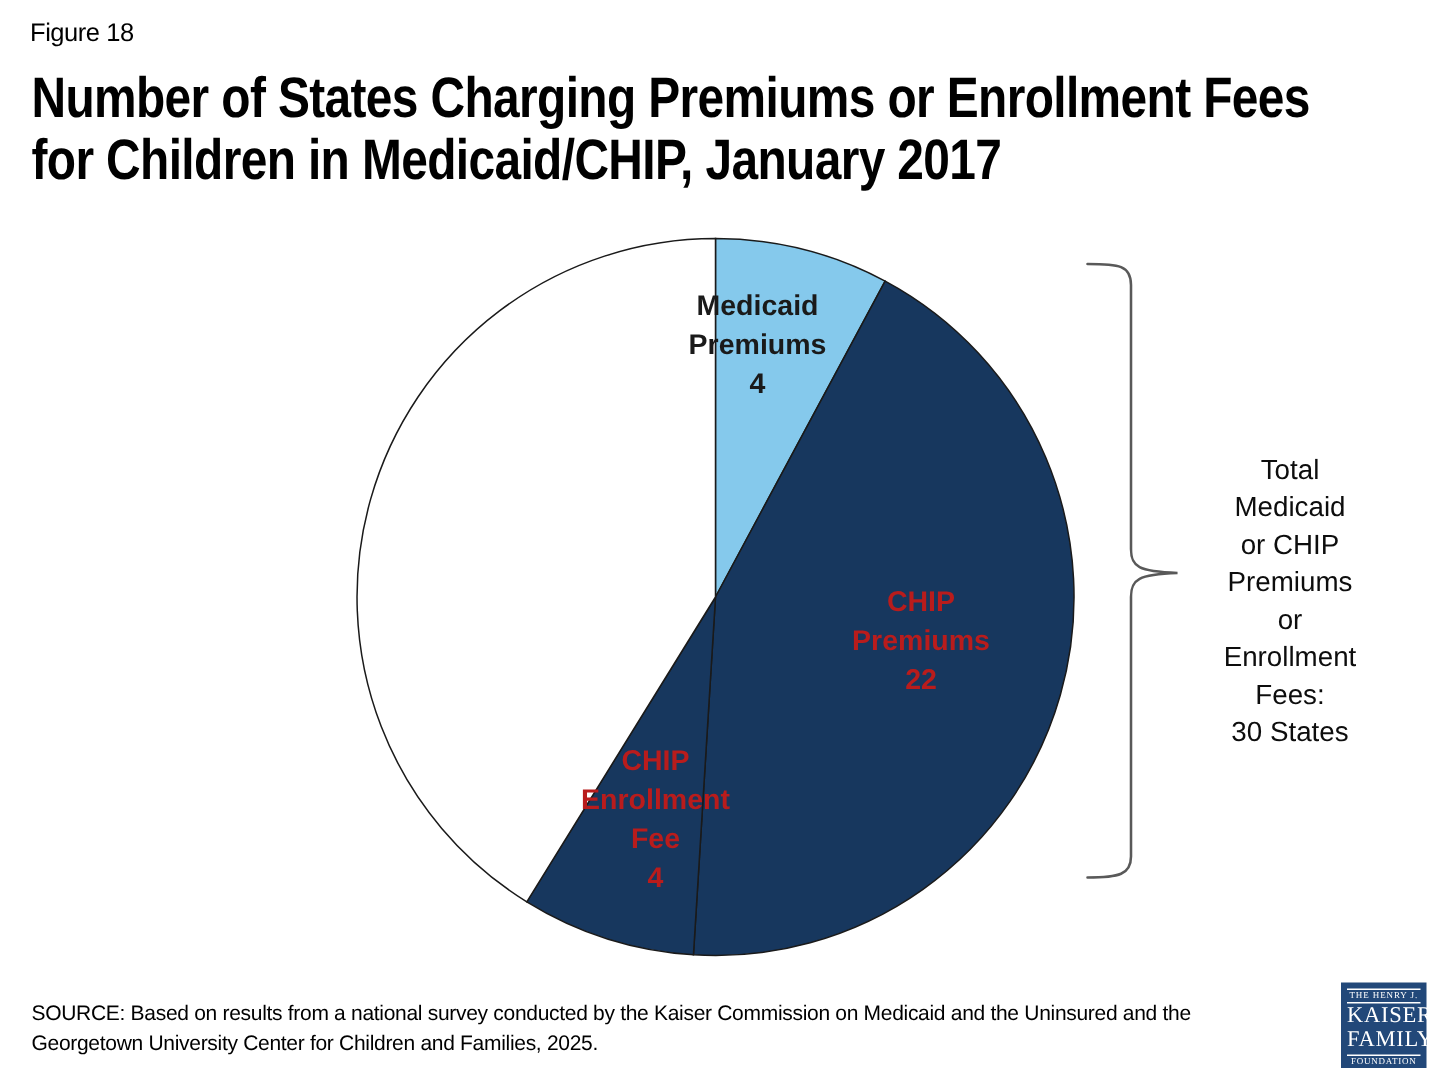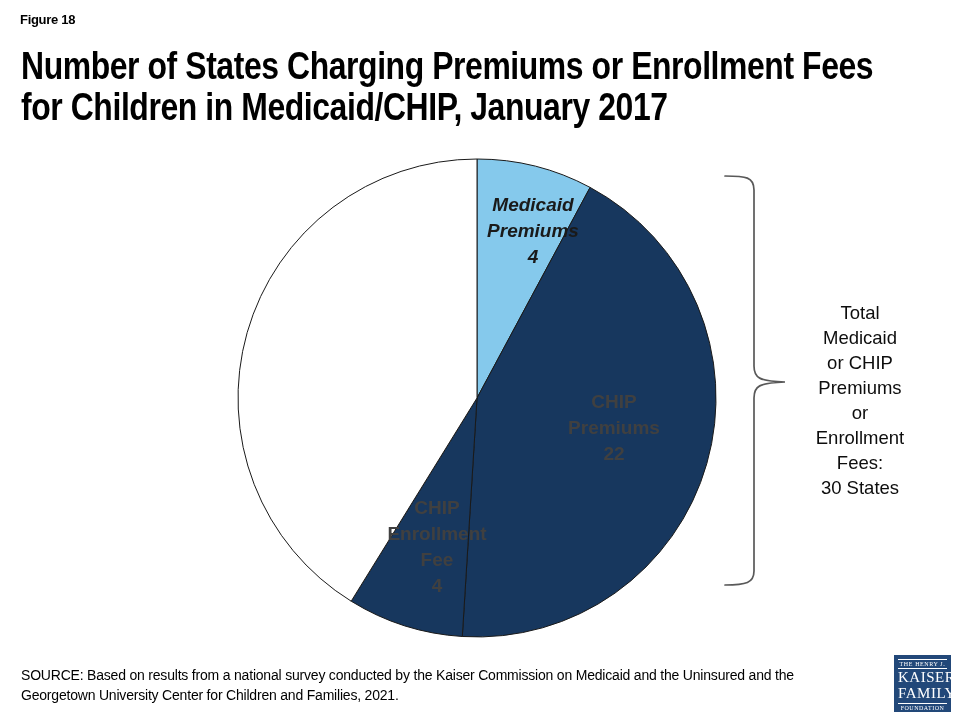--- a/index.html
+++ b/index.html
@@ -9,41 +9,41 @@
     width: 960px; height: 720px;
     background: #ffffff;
     overflow: hidden;
     font-family: "Liberation Sans", sans-serif;
     color: #000;
   }
   .pre { white-space: pre-line; }
 
   .figure-label {
     position: absolute; left: 20px; top: 12px;
-    font-size: 13px; font-weight: bold; letter-spacing: -0.3px;
+    font-size: 17px; font-weight: normal; letter-spacing: -0.3px;
   }
   .slide-title {
     position: absolute; left: 21px; top: 46px;
     width: 1100px;
     font-size: 38px; font-weight: bold; line-height: 41px;
     letter-spacing: -0.5px;
     transform: scaleX(0.84); transform-origin: 0 0;
   }
 
   .pie-svg { position: absolute; left: 0; top: 0; width: 960px; height: 720px; z-index: 1; }
 
   .pie-label {
     position: absolute; z-index: 2;
     transform: translate(-50%, -50%);
     text-align: center;
     font-weight: bold; font-size: 19px; line-height: 26px;
     white-space: pre-line;
   }
   .lbl-dark { color: #1a1a1a; }
-  .lbl-light { color: #404040; }
+  .lbl-light { color: #b91c1c; }
 
   .bracket-text {
     position: absolute; z-index: 2;
     transform: translate(-50%, -50%);
     text-align: center;
     font-weight: normal; font-size: 18.5px; line-height: 25px;
     color: #0d0d0d;
     white-space: pre-line;
   }
 
@@ -91,21 +91,21 @@
         <path d="M 477 398 L 590.1 187.4 A 239 239 0 0 1 462.3 636.5 Z" fill="#17375E" stroke="#1a1a1a" stroke-width="1"></path>
         <path d="M 477 398 L 462.3 636.5 A 239 239 0 0 1 351.2 601.2 Z" fill="#17375E" stroke="#1a1a1a" stroke-width="1"></path>
         <path d="M 477 398 L 351.2 601.2 A 239 239 0 0 1 477.0 159.0 Z" fill="#FFFFFF" stroke="#1a1a1a" stroke-width="1"></path>
       </g>
     <path d="M 725 176 C 746 176 754 177 754 190
              L 754 366 C 754 378 759 381 785 382
              C 759 383 754 386 754 398
              L 754 571 C 754 583 746 585 725 585" fill="none" stroke="#595959" stroke-width="1.7" stroke-linecap="round"></path>
   </svg>
 
-  <div class="pie-label lbl-dark" style="left:533px; top:231px;font-style:italic;">Medicaid
+  <div class="pie-label lbl-dark" style="left:505px; top:231px;">Medicaid
 Premiums
 4</div>
 
   <div class="pie-label lbl-light" style="left:614px; top:428px;">CHIP
 Premiums
 22</div>
 
   <div class="pie-label lbl-light" style="left:437px; top:547px;">CHIP
 Enrollment
 Fee
@@ -113,21 +113,21 @@
 
 
   <div class="bracket-text" style="left:860px; top:400px;">Total Medicaid
 or CHIP
 Premiums or
 Enrollment
 Fees:
 30 States</div>
 
   <div class="source-text">SOURCE: Based on results from a national survey conducted by the Kaiser Commission on Medicaid and the Uninsured and the
-Georgetown University Center for Children and Families, 2021.</div>
+Georgetown University Center for Children and Families, 2025.</div>
 
   <div class="kff-logo">
     <div class="kff-top">THE HENRY J.</div>
     <div class="kff-big">KAISER</div>
     <div class="kff-big">FAMILY</div>
     <div class="kff-bottom">FOUNDATION</div>
   </div>
 
 </div>
 

